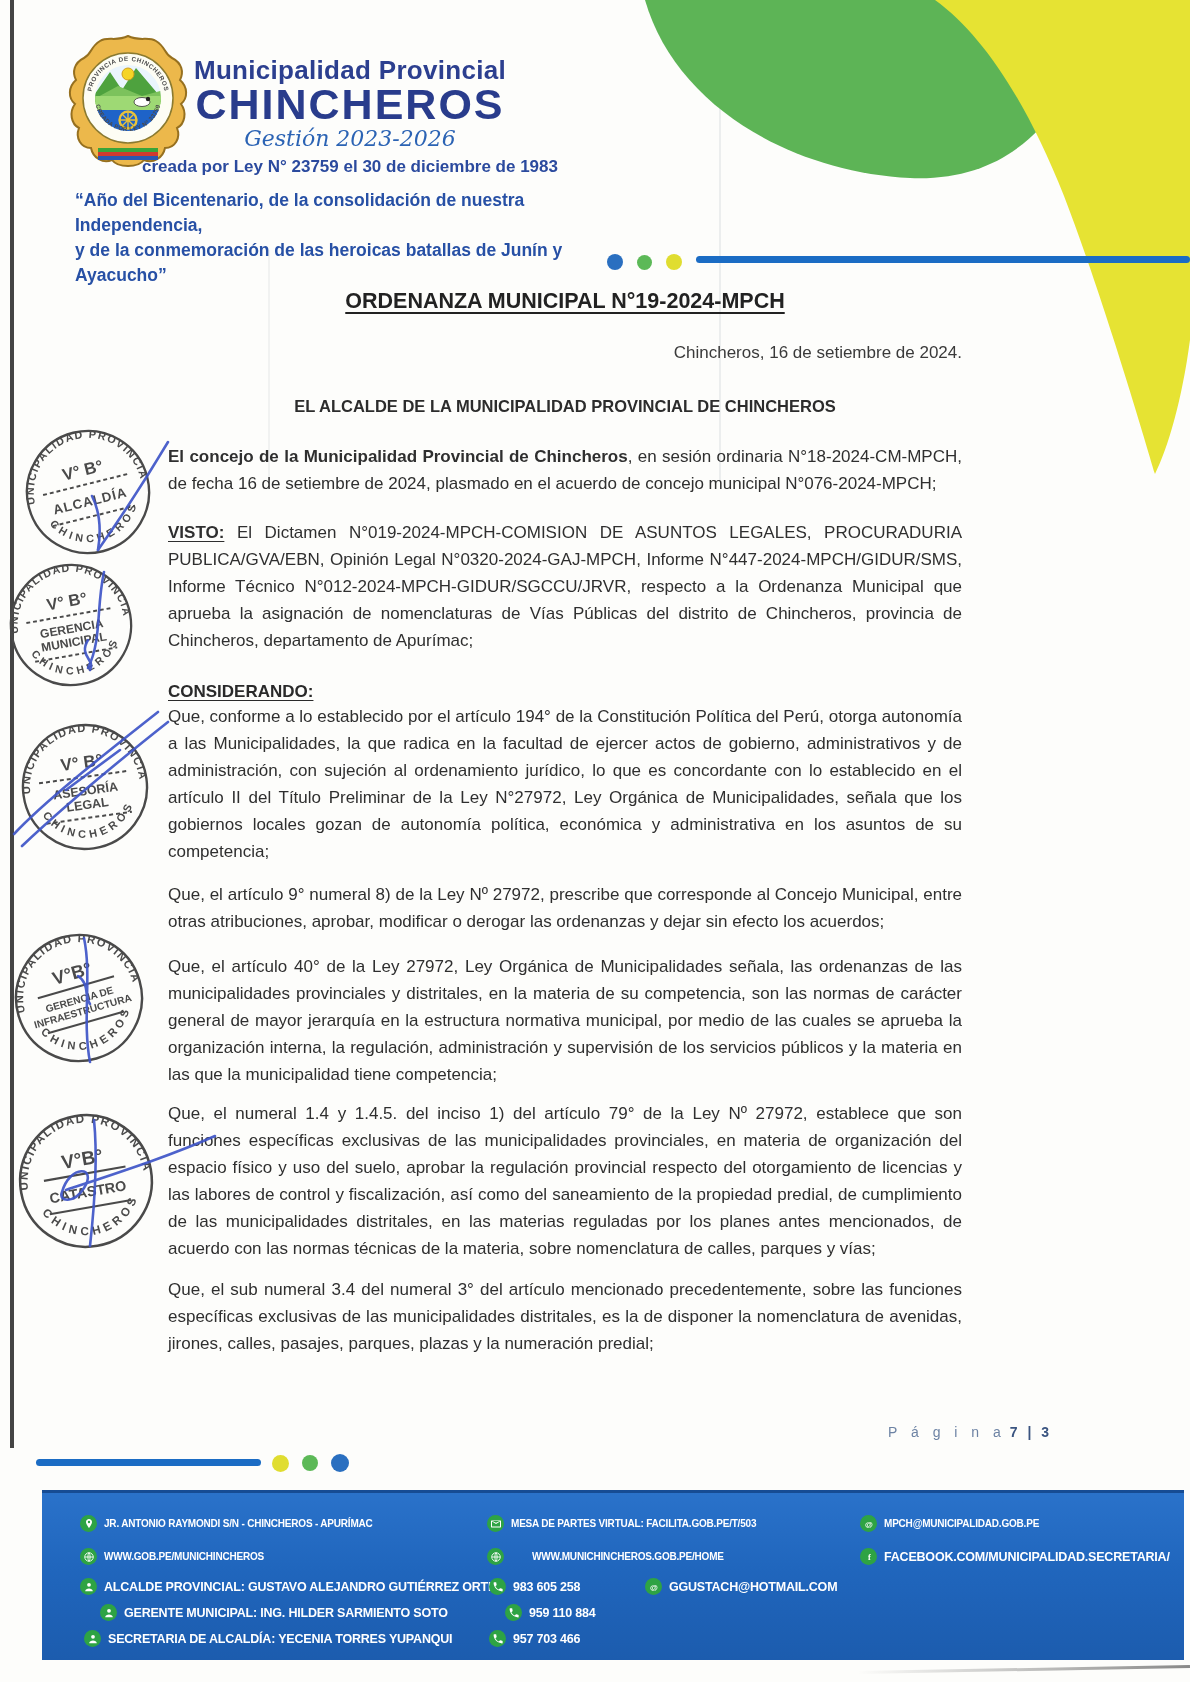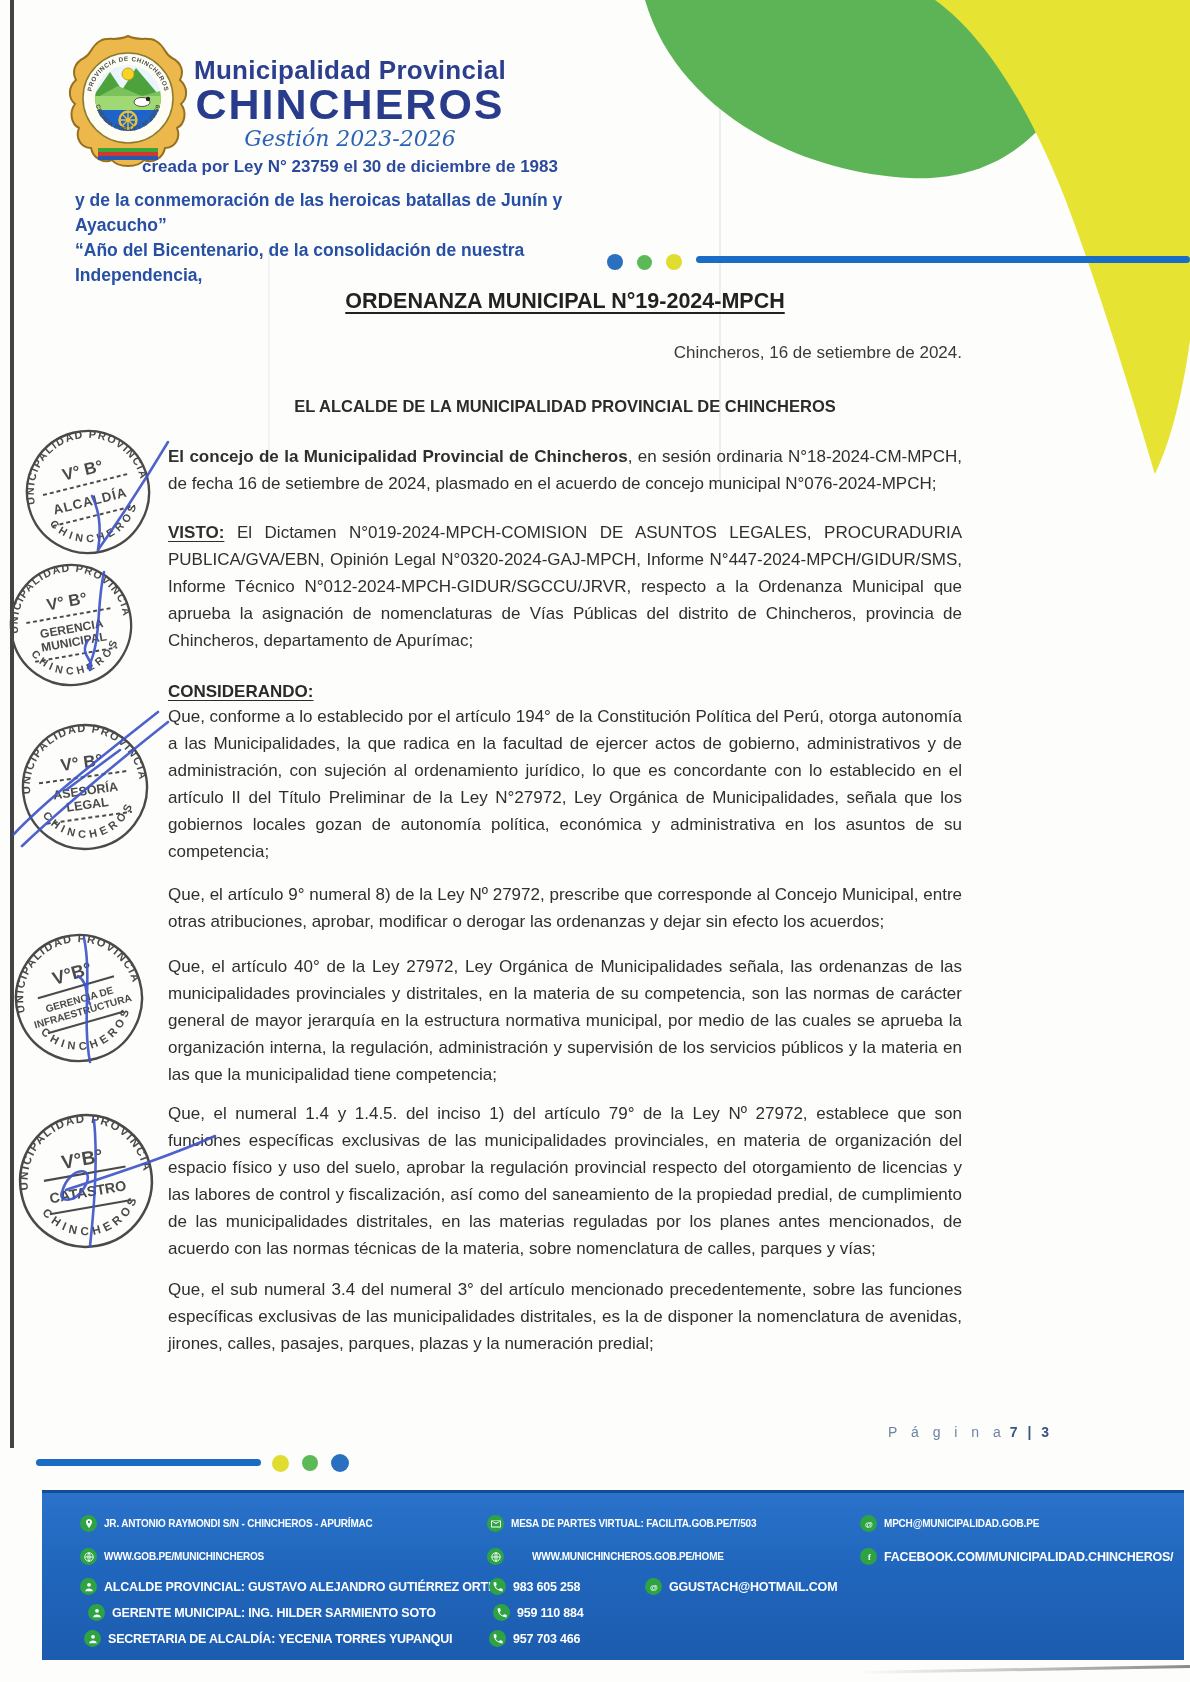--- a/index.html
+++ b/index.html
@@ -109,22 +109,22 @@
     </g>
   </svg>
 
   <div class="hdr-text">
     <div class="org1">Municipalidad Provincial</div>
     <div class="org2">CHINCHEROS</div>
     <div class="mgmt">Gestión 2023-2026</div>
     <div class="created">creada por Ley N° 23759 el 30 de diciembre de 1983</div>
   </div>
   <div class="quote">
+    <div>“Año del Bicentenario, de la consolidación de nuestra Independencia,</div>
     <div>y de la conmemoración de las heroicas batallas de Junín y Ayacucho”</div>
-    <div>“Año del Bicentenario, de la consolidación de nuestra Independencia,</div>
   </div>
 
   <div class="content">
     <h1 class="doc-title"><span>ORDENANZA MUNICIPAL N°19-2024-MPCH</span></h1>
     <div class="dateline">Chincheros, 16 de setiembre de 2024.</div>
     <div class="addressee">EL ALCALDE DE LA MUNICIPALIDAD PROVINCIAL DE CHINCHEROS</div>
     <p class="para just mb22"><strong>El concejo de la Municipalidad Provincial de Chincheros</strong><span>, en sesión ordinaria N°18-2024-CM-MPCH, de fecha 16 de setiembre de 2024, plasmado en el acuerdo de concejo municipal N°076-2024-MPCH;</span></p>
     <p class="para just mb20"><span class="ul">VISTO:</span><span> El Dictamen N°019-2024-MPCH-COMISION DE ASUNTOS LEGALES, PROCURADURIA PUBLICA/GVA/EBN, Opinión Legal N°0320-2024-GAJ-MPCH, Informe N°447-2024-MPCH/GIDUR/SMS, Informe Técnico N°012-2024-MPCH-GIDUR/SGCCU/JRVR, respecto a la Ordenanza Municipal que aprueba la asignación de nomenclaturas de Vías Públicas del distrito de Chincheros, provincia de Chincheros, departamento de Apurímac;</span></p>
     <p class="label lbl-cons">CONSIDERANDO:</p>
     <p class="para just mb16">Que, conforme a lo establecido por el artículo 194° de la Constitución Política del Perú, otorga autonomía a las Municipalidades, la que radica en la facultad de ejercer actos de gobierno, administrativos y de administración, con sujeción al ordenamiento jurídico, lo que es concordante con lo establecido en el artículo II del Título Preliminar de la Ley N°27972, Ley Orgánica de Municipalidades, señala que los gobiernos locales gozan de autonomía política, económica y administrativa en los asuntos de su competencia;</p>
@@ -278,21 +278,21 @@
             </svg>
           </span>
         <span class="ftxt fs-lg">WWW.MUNICHINCHEROS.GOB.PE/HOME</span>
       </div>
       <div class="fcell" style="left:818px;">
         <span class="fic">
             <svg viewBox="0 0 24 24">
               <text x="13" y="18" text-anchor="middle" font-size="17" font-weight="bold" fill="#fff" font-family="Liberation Serif,serif">f</text>
             </svg>
           </span>
-        <span class="ftxt fs-sm">FACEBOOK.COM/MUNICIPALIDAD.CHINCHEROS/</span>
+        <span class="ftxt fs-sm">FACEBOOK.COM/MUNICIPALIDAD.SECRETARIA/</span>
       </div>
     </div>
 
     <div class="frow" style="top:85px;left:0;right:0;">
       <div class="fcell" style="left:38px;">
         <span class="fic">
             <svg viewBox="0 0 24 24">
               <path fill="#fff" d="M12 11.5a3.8 3.8 0 1 0 0-7.6 3.8 3.8 0 0 0 0 7.6zM4.5 20c0-3 3.8-4.8 7.5-4.8s7.5 1.8 7.5 4.8v.5h-15V20z"></path>
             </svg>
           </span>
@@ -309,21 +309,21 @@
       <div class="fcell" style="left:603px;">
         <span class="fic">
             <svg viewBox="0 0 24 24">
               <text x="12" y="17" text-anchor="middle" font-size="16" font-weight="bold" fill="#fff">@</text>
             </svg>
           </span>
         <span class="ftxt fs-sm">GGUSTACH@HOTMAIL.COM</span>
       </div>
     </div>
 
-    <div class="frow" style="top:111px;left:4px;right:0;">
+    <div class="frow" style="top:111px;left:16px;right:0;">
       <div class="fcell" style="left:42px;">
         <span class="fic">
             <svg viewBox="0 0 24 24">
               <path fill="#fff" d="M12 11.5a3.8 3.8 0 1 0 0-7.6 3.8 3.8 0 0 0 0 7.6zM4.5 20c0-3 3.8-4.8 7.5-4.8s7.5 1.8 7.5 4.8v.5h-15V20z"></path>
             </svg>
           </span>
         <span class="ftxt fs-sm">GERENTE MUNICIPAL: ING. HILDER SARMIENTO SOTO</span>
       </div>
       <div class="fcell" style="left:447px;">
         <span class="fic">

